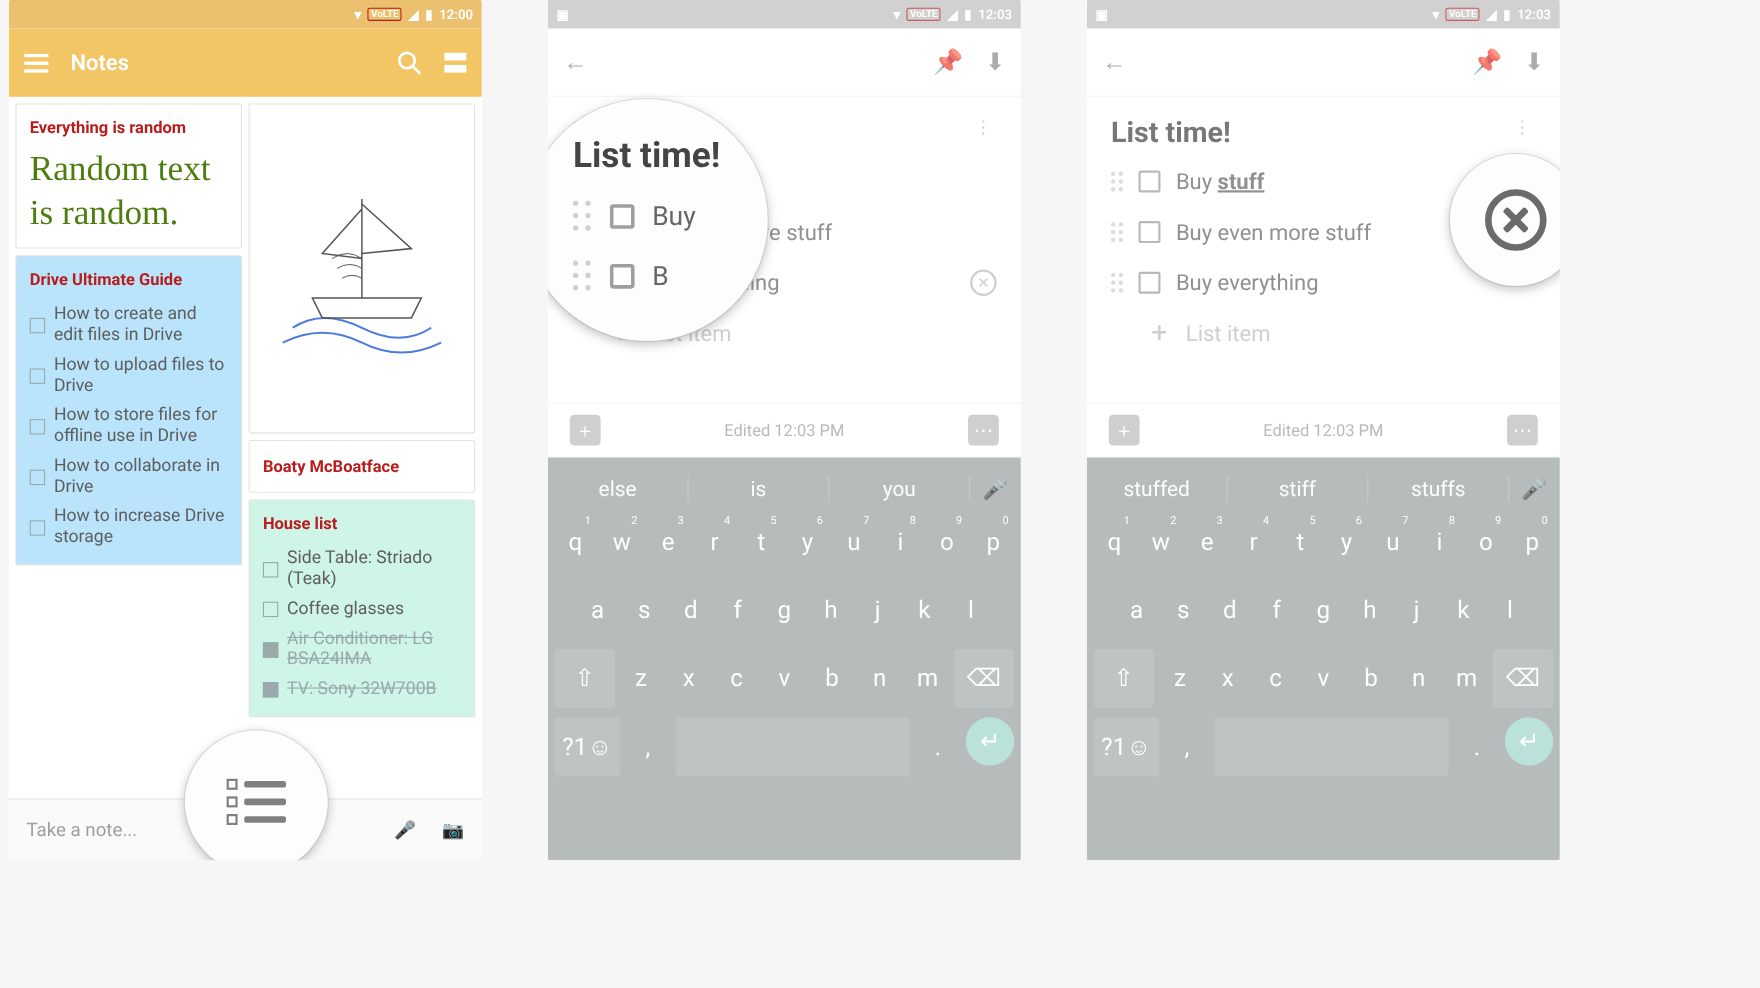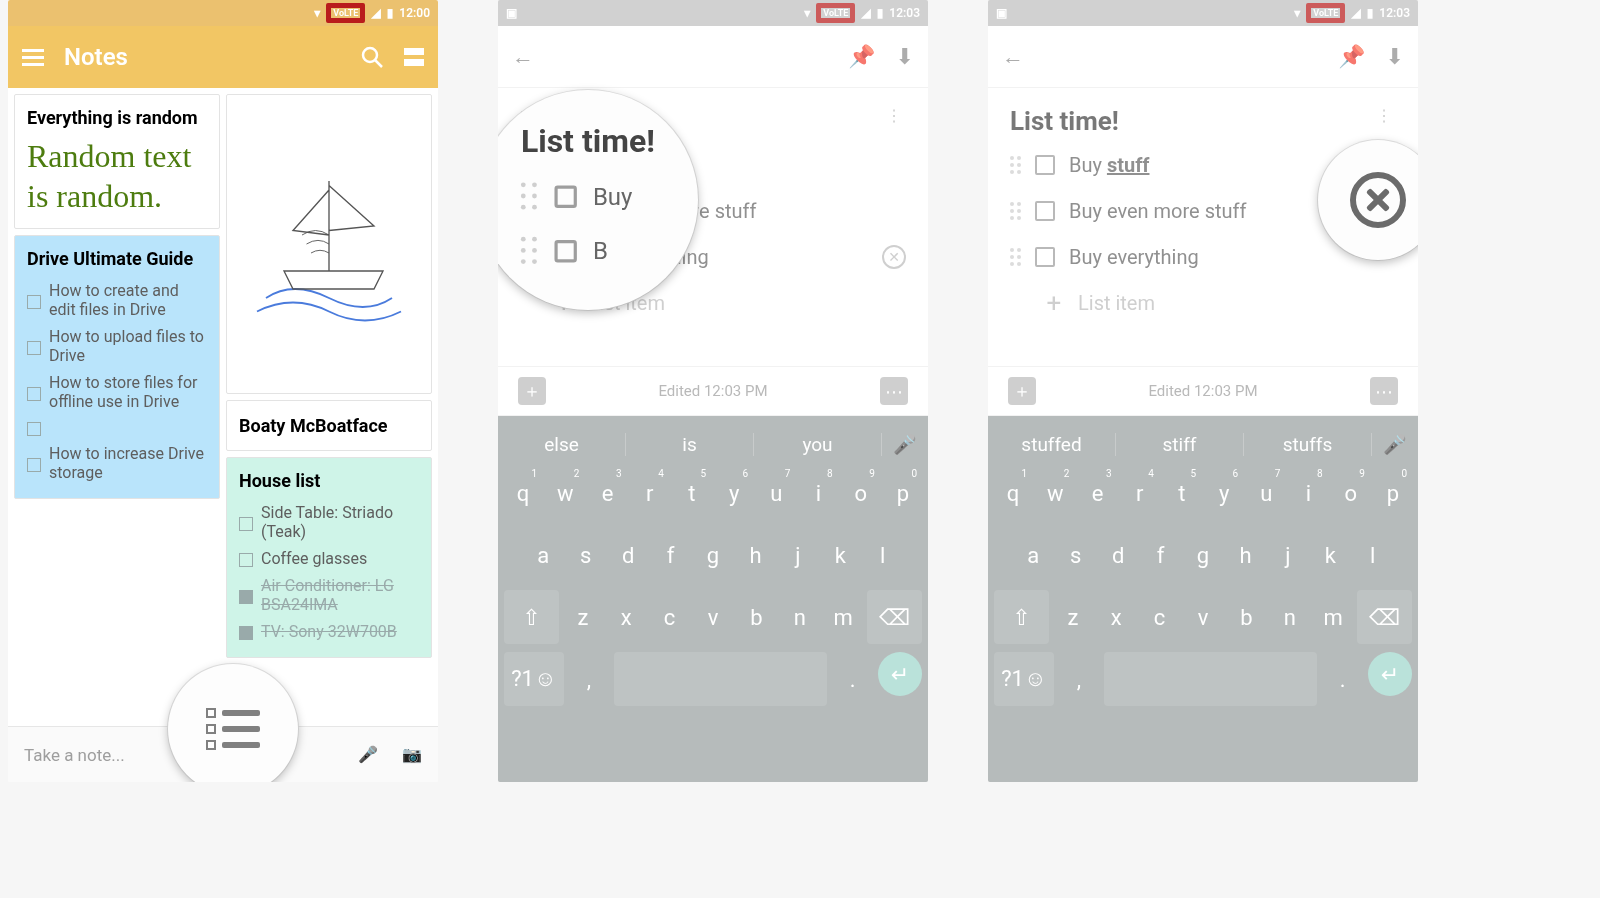--- a/index.html
+++ b/index.html
@@ -28,43 +28,43 @@
     font-size: 12px;
     display: flex;
     align-items: center;
     justify-content: flex-end;
     padding: 0 8px;
     gap: 6px;
     font-weight: 600;
   }
   .status.dimmed { background:#bfbfbf; }
   .status .icon-left { margin-right:auto; }
-  .volte { font-size:9px; border:5px solid #b91c1c; padding:0 2px; border-radius:2px; }
+  .volte { font-size:9px; border:1px solid #b91c1c; padding:0 2px; border-radius:2px; }
   
   .appbar {
     height: 62px;
     background: #f2c664;
     display:flex;
     align-items:center;
     padding: 0 14px;
     color:#fff;
     gap:20px;
   }
-  .appbar .title { font-size:24px; font-weight:600; flex:1; }
+  .appbar .title { font-size:20px; font-weight:600; flex:1; }
   .appbar .ham-line, .appbar .view-line { display:flex; flex-direction:column; gap:4px; }
   .ham-line span { width:22px; height:3px; background:#fff; display:block; }
   .view-line span { width:20px; height:7px; background:#fff; display:block; }
   
   .grid { display:flex; gap:6px; padding:6px; height: calc(100% - 26px - 62px - 56px); overflow:hidden; }
   .col { flex:1; display:flex; flex-direction:column; gap:6px; }
   .card { border:1px solid #e3e3e3; border-radius:2px; padding:12px 12px; background:#fff; }
   .card.white { background:#fff; }
   .card.blue { background:#b9e4fb; }
   .card.mint { background:#cff4e8; }
-  .card h3 { font-size:18px; font-weight:700; color:#000000; margin-bottom:8px; }
+  .card h3 { font-size:15px; font-weight:700; color:#b91c1c; margin-bottom:8px; }
   .card .serif { font-family: Georgia, "Times New Roman", serif; font-size:32px; color:#4d7c0f; line-height:1.25; }
   .check-item { display:flex; align-items:center; gap:8px; font-size:16px; color:#5e5e5e; padding:4px 0;}
   .cbox { width:14px; height:14px; border:1.5px solid #9aa; margin-top:3px; flex:none;}
   .cbox.done { background:#9aa;}
   .check-item.strike .txt { text-decoration: line-through; color:#9aa;}
   .draw { height:300px; display:flex; align-items:center; justify-content:center; position:relative;}
   .draw svg { width:180px; height:180px;}
   
   .bottombar {
     position:absolute; bottom:0; left:0; right:0; height:56px;
@@ -174,20 +174,21 @@
         <div class="check-item">
             <div class="cbox"></div>
             <span class="txt">How to upload files to Drive</span>
           </div>
         <div class="check-item">
             <div class="cbox"></div>
             <span class="txt">How to store files for offline use in Drive</span>
           </div>
         <div class="check-item">
             <div class="cbox"></div>
+            <span class="txt">How to collaborate in Drive</span>
           </div>
         <div class="check-item">
             <div class="cbox"></div>
             <span class="txt">How to increase Drive storage</span>
           </div>
       </div>
     </div>
     <div class="col">
       <div class="card white draw">
         <svg viewBox="0 0 200 200">

